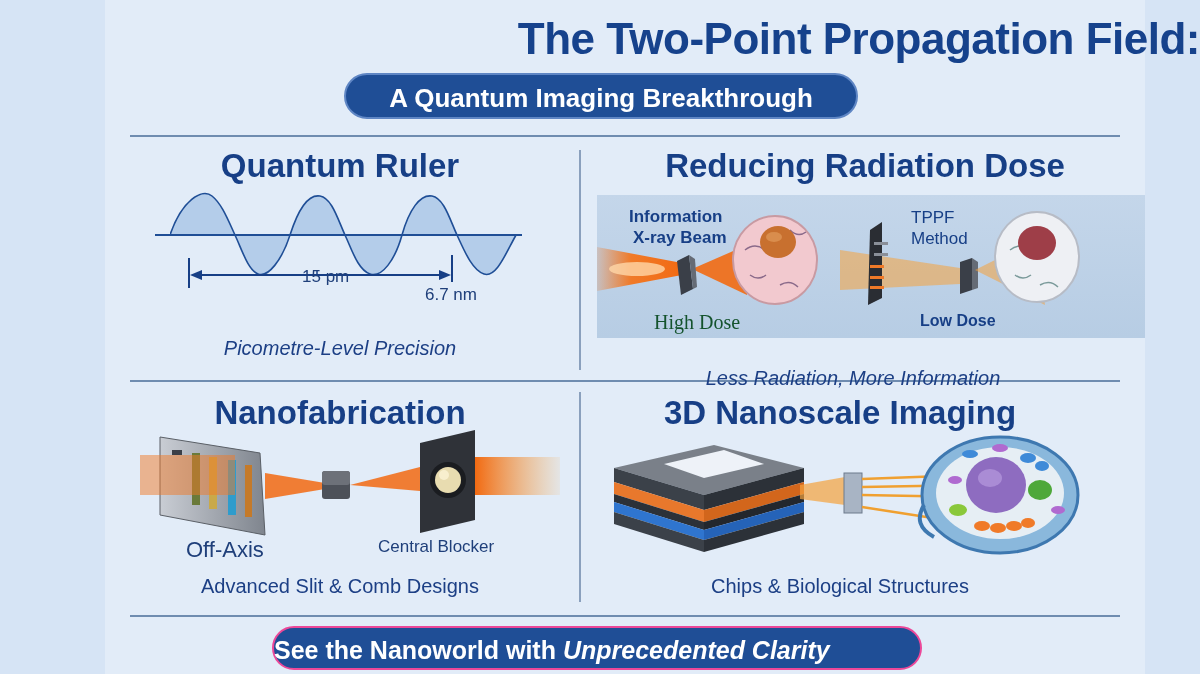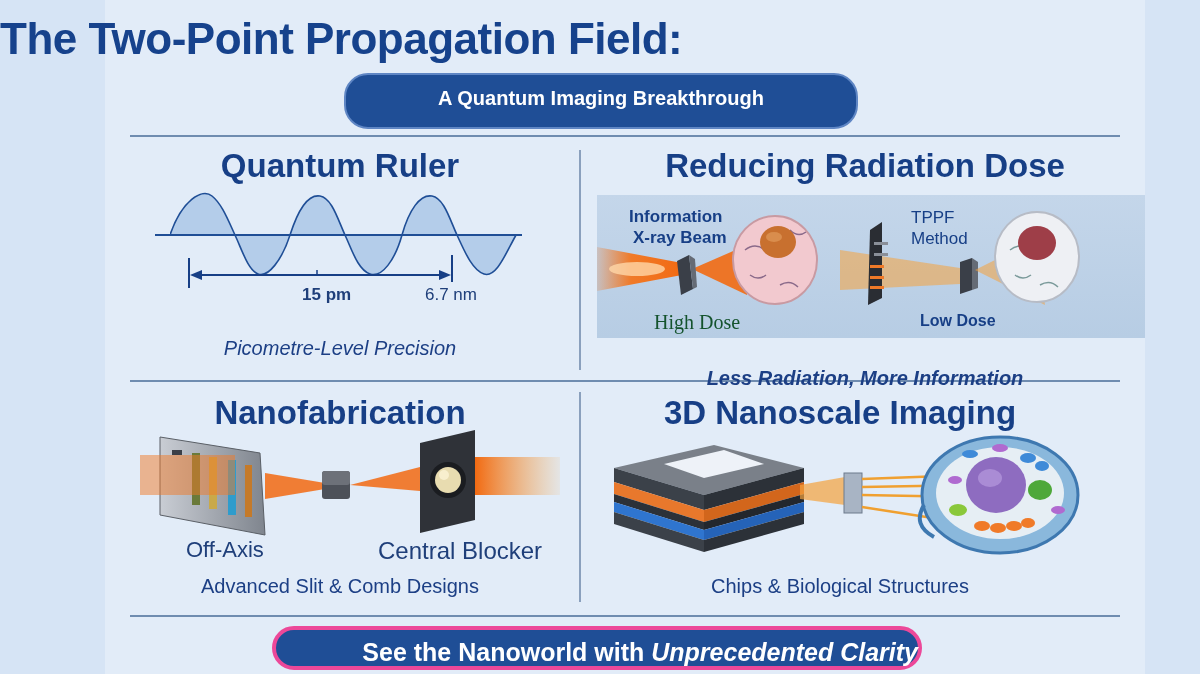--- a/index.html
+++ b/index.html
@@ -8,27 +8,27 @@
     background: #d6e4f5;
     font-family: "Liberation Sans", "DejaVu Sans", sans-serif;
     position: relative;
   }
   .page {
     position: absolute; left: 105px; top: 0; width: 1040px; height: 674px;
     background: #e2ecf8;
   }
   .title {
     position: absolute; left: 0; width: 1200px; top: 14px;
-    text-align: left; font-weight: bold; font-size: 44px; color: #16428c;
+    text-align: right; font-weight: bold; font-size: 44px; color: #16428c;
     letter-spacing: -0.5px;
   }
   .subtitle-pill {
-    position: absolute; left: 344px; top: 73px; width: 514px; height: 56px;
+    position: absolute; left: 344px; top: 73px; width: 514px; height: 46px;
     background: #1f4e96; border-radius: 24px; color: #ffffff;
-    font-weight: bold; font-size: 20px; text-align: center; line-height: 46px;
+    font-weight: bold; font-size: 26px; text-align: center; line-height: 46px;
     border: 2px solid #5f86c4;
   }
   .hline { position: absolute; height: 2px; background: #6f8cb0; }
   .vline { position: absolute; width: 2px; background: #8aa0bd; }
   .sec-title {
     position: absolute; font-weight: bold; font-size: 33px; color: #173f86;
     text-align: center;
   }
   .caption {
     position: absolute; font-size: 20px; color: #1c3f85; text-align: center;
@@ -36,22 +36,22 @@
   .caption.italic { font-style: italic; margin-top: 20px; }
   .label { position: absolute; font-size: 17px; color: #1f3f7a; }
   .bold-label { position: absolute; font-weight: bold; color: #173f86; font-size: 17px; line-height: 21px; }
   .dose-panel {
     position: absolute; left: 597px; top: 195px; width: 548px; height: 143px;
     background: linear-gradient(180deg, #c4d6ea 0%, #b7cde4 100%);
   }
   .footer-pill {
     position: absolute; left: 272px; top: 626px; width: 650px; height: 44px;
     background: #1f4e96; border-radius: 22px; color: #ffffff;
-    font-weight: bold; font-size: 25px; text-align: right; line-height: 44px;
-    border: 4px solid #ec4899;
+    font-weight: bold; font-size: 25px; text-align: left; line-height: 44px;
+    border: 2px solid #ec4899;
   }
   .footer-pill em { font-style: italic; }
   svg { position: absolute; overflow: visible; }
 </style>
 </head>
 <body>
 
 <div class="page"></div>
 
 <div class="title">The Two-Point Propagation Field:</div>
@@ -72,21 +72,21 @@
   </defs>
   <path d="M20,45 C32,10 52,-2 62,6 C72,14 78,30 85,45 C92,60 98,80 108,84 C118,88 132,70 140,45 C148,20 158,4 170,6 C182,8 188,30 195,45 C202,60 208,80 220,84 C232,88 245,70 252,45 C259,20 270,4 282,6 C294,8 300,30 307,45 C314,60 322,80 334,84 C346,88 355,65 366,45 Z" fill="#b4cdea" stroke="#1f4e96" stroke-width="1.6" clip-path="url(#wclip)"></path>
   <line x1="5" y1="45" x2="372" y2="45" stroke="#1f4e96" stroke-width="2"></line>
   <line x1="39" y1="68" x2="39" y2="98" stroke="#173f86" stroke-width="2"></line>
   <line x1="302" y1="65" x2="302" y2="92" stroke="#173f86" stroke-width="2"></line>
   <line x1="44" y1="85" x2="298" y2="85" stroke="#173f86" stroke-width="2"></line>
   <polygon points="40,85 52,80 52,90" fill="#173f86"></polygon>
   <polygon points="301,85 289,80 289,90" fill="#173f86"></polygon>
   <line x1="167" y1="80" x2="167" y2="86" stroke="#173f86" stroke-width="1.5"></line>
 </svg>
-<div class="label" style="left:302px; top:285px;font-weight:bold;">15 pm</div>
+<div class="label" style="left:302px; top:267px;">15 pm</div>
 <div class="label" style="left:425px; top:285px;">6.7 nm</div>
 <div class="caption italic" style="left:155px; top:317px; width:370px;">Picometre-Level Precision</div>
 
 <div class="sec-title" style="left:590px; top:147px; width:550px;">Reducing Radiation Dose</div>
 <div class="dose-panel"></div>
 <svg width="260" height="140" style="left:597px; top:195px;">
   <defs>
     <linearGradient id="beamL" x1="0" x2="1">
         <stop offset="0" stop-color="#f07a28" stop-opacity="0.2"></stop>
         <stop offset="0.4" stop-color="#f07a28"></stop>
@@ -126,21 +126,21 @@
 </svg>
 <svg width="130" height="110" style="left:975px; top:205px;">
   <polygon points="0,65 60,35 70,100" fill="#f5a23c" opacity="0.55"></polygon>
   <ellipse cx="62" cy="52" rx="42" ry="45" fill="#eef0f4" stroke="#b7bcc6" stroke-width="2"></ellipse>
   <path d="M35,45 q10,-8 20,0 M65,80 q10,-6 18,2 M40,70 q8,6 16,0" stroke="#7a9a9a" stroke-width="1.5" fill="none"></path>
   <ellipse cx="62" cy="38" rx="19" ry="17" fill="#9e3e48"></ellipse>
 </svg>
 <div class="bold-label" style="left:911px; top:207px; font-weight:normal;">TPPF</div>
 <div class="bold-label" style="left:911px; top:228px; font-weight:normal;">Method</div>
 <div style="position:absolute; left:920px; top:312px; font-size:16px; font-weight:bold; color:#173f86;">Low Dose</div>
-<div class="caption italic" style="left:590px; top:347px; width:550px;font-weight:bold;">Less Radiation, More Information</div>
+<div class="caption italic" style="left:578px; top:347px; width:550px;">Less Radiation, More Information</div>
 
 <div class="sec-title" style="left:155px; top:394px; width:370px;">Nanofabrication</div>
 <svg width="420" height="110" style="left:140px; top:425px;">
   <defs>
     <linearGradient id="plate" x1="0" x2="1">
         <stop offset="0" stop-color="#c9cdd4"></stop>
         <stop offset="1" stop-color="#7f858e"></stop>
       </linearGradient>
     <linearGradient id="beamR" x1="0" x2="1">
         <stop offset="0" stop-color="#f26a12"></stop>
@@ -158,21 +158,21 @@
   <rect x="182" y="46" width="28" height="28" rx="3" fill="#4d5159"></rect>
   <rect x="182" y="46" width="28" height="14" rx="3" fill="#6d7179"></rect>
   <polygon points="210,60 280,42 280,66" fill="#f26a12" opacity="0.85"></polygon>
   <polygon points="280,18 335,5 335,95 280,108" fill="#2f3238"></polygon>
   <circle cx="308" cy="55" r="18" fill="#1a1c20"></circle>
   <circle cx="308" cy="55" r="13" fill="#e8dcb0"></circle>
   <circle cx="304" cy="50" r="5" fill="#fff7dc" opacity="0.7"></circle>
   <rect x="335" y="32" width="85" height="38" fill="url(#beamR)"></rect>
 </svg>
 <div class="label" style="left:186px; top:537px; font-size:22px;">Off-Axis</div>
-<div class="label" style="left:378px; top:537px; font-size:24px;">Central Blocker</div>
+<div class="label" style="left:378px; top:537px; font-size:17px;">Central Blocker</div>
 <div class="caption" style="left:140px; top:575px; width:400px;">Advanced Slit &amp; Comb Designs</div>
 
 <div class="sec-title" style="left:590px; top:394px; width:500px;">3D Nanoscale Imaging</div>
 <svg width="240" height="110" style="left:614px; top:440px;">
   <polygon points="0,28 100,5 190,28 90,55" fill="#7a8089"></polygon>
   <polygon points="50,24 110,10 150,24 90,38" fill="#eef2f8"></polygon>
   <polygon points="0,28 90,55 90,70 0,42" fill="#3b4149"></polygon>
   <polygon points="90,55 190,28 190,42 90,70" fill="#2c3138"></polygon>
   <polygon points="0,42 90,70 90,82 0,54" fill="#e8782c"></polygon>
   <polygon points="90,70 190,42 190,54 90,82" fill="#d2661c"></polygon>

